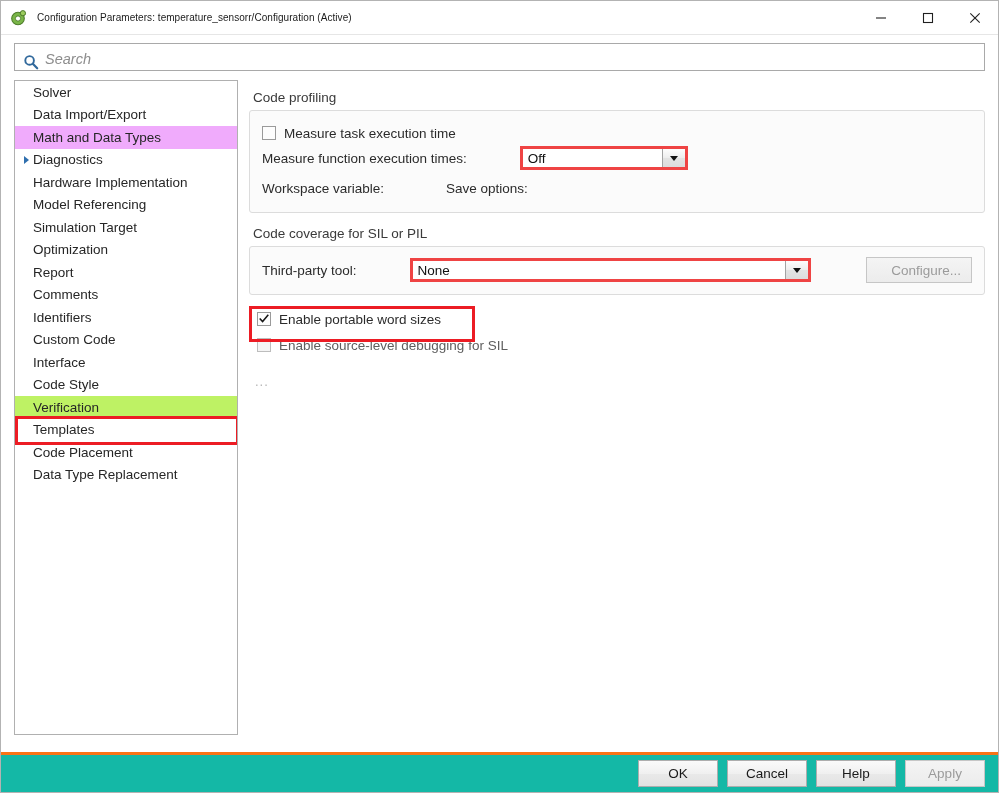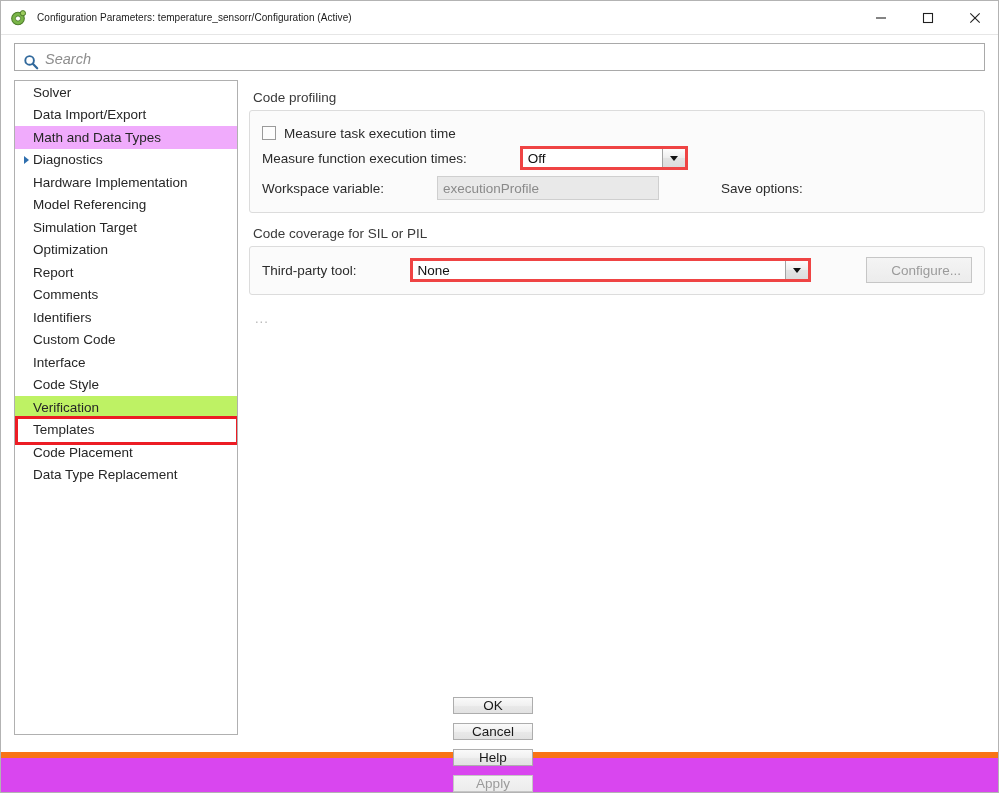--- a/index.html
+++ b/index.html
@@ -325,29 +325,28 @@
     margin-left: 6px;
     font-size: 13px;
     color: #b5b5b5;
     letter-spacing: 1px;
   }
 
   
   #footer {
     height: 40px;
     min-height: 40px;
-    background: #d946ef;
-    border-top: 6px solid #f97316;
+    background: #14b8a6;
+    border-top: 3px solid #f97316;
     display: flex;
     align-items: center;
     justify-content: flex-end;
     padding-right: 13px;
     box-sizing: border-box;
     gap: 9px;
-    flex-direction: column;
   }
   #footer .pbtn { min-width: 80px; height: 27px; }
   #spacer-below-tree { height: 10px; }
 </style>
 </head>
 <body>
 
 <div id="window">
 
   <div id="titlebar">
@@ -479,43 +478,57 @@
           <div class="combo" style="width:168px; margin-left:7px;">
             <span class="val">Off</span>
             <span class="btn">
                 <span class="caret"></span>
               </span>
           </div>
         </div>
 
         <div class="row">
           <span class="fld-label">Workspace variable:</span>
-          <div class="tinput disabled" style="width:222px; margin-left:7px;">
-            <span>executionProfile</span>
-          </div>
           <span class="fld-label" style="margin-left:16px;">Save options:</span>
         </div>
       </div>
 
       <div class="group-caption" style="margin-top:13px;">Code coverage for SIL or PIL</div>
       <div class="groupbox">
         <div class="row">
           <span class="fld-label">Third-party tool:</span>
           <div class="combo" style="flex:1; margin-left:7px;">
             <span class="val">None</span>
             <span class="btn">
                 <span class="caret"></span>
               </span>
           </div>
           <div class="pbtn disabled" style="margin-left:9px; min-width:104px;padding-left:24px;">
             <span>Configure...</span>
           </div>
         </div>
       </div>
 
+      <div style="position:relative; margin-top:11px;">
+        <div class="cb-row" style="margin-left:8px; height:26px;">
+          <span class="cb">
+            <svg class="tick" viewBox="0 0 10 10">
+              <polyline points="1.2,5 3.6,7.6 8.8,1.3" fill="none" stroke="#151515" stroke-width="1.5" stroke-linecap="square" stroke-linejoin="miter"></polyline>
+            </svg>
+          </span>
+          <span class="cb-text">Enable portable word sizes</span>
+        </div>
+
+        <div class="cb-row" style="margin-left:8px; height:26px;">
+          <span class="cb disabled"></span>
+          <span class="cb-text dim">Enable source-level debugging for SIL</span>
+        </div>
+
+        <div class="annot" id="annot-portable" style="left:0px; top:0px; width:226px; height:36px;"></div>
+      </div>
 
       <div class="ellipsis-note">...</div>
 
     </div>
   </div>
 
   <div id="spacer-below-tree"></div>
 
   <div id="footer">
     <div class="pbtn">

